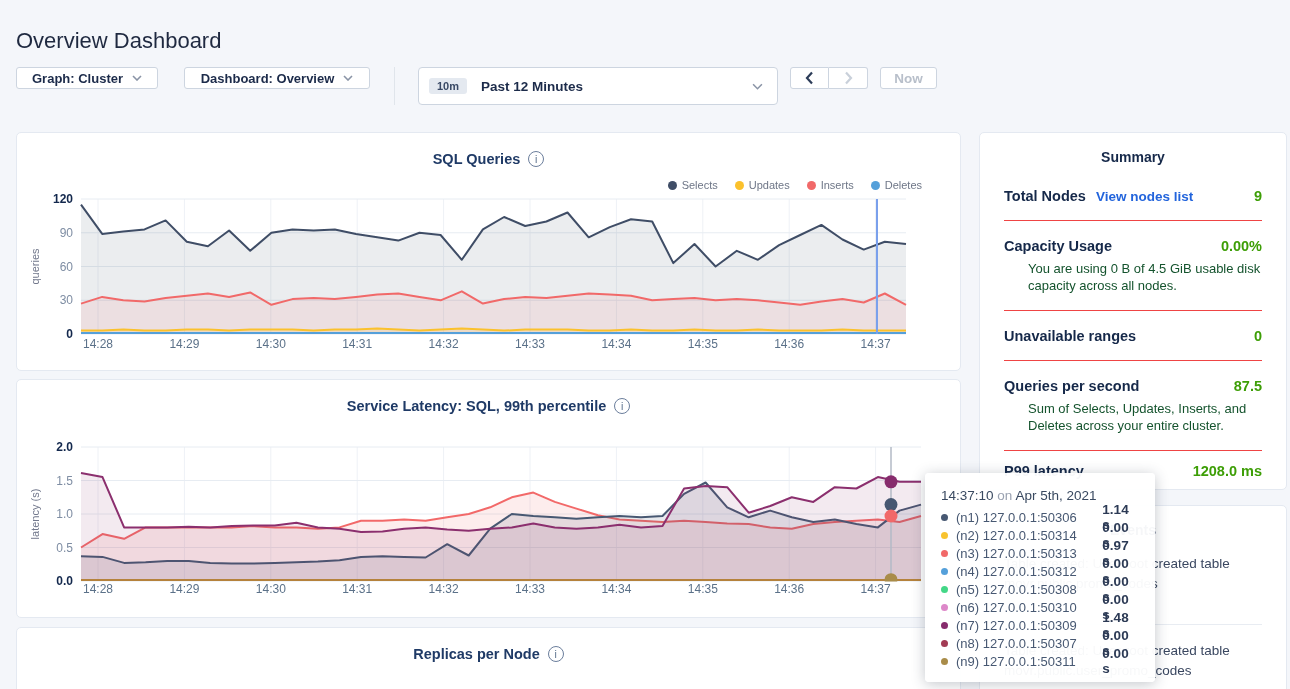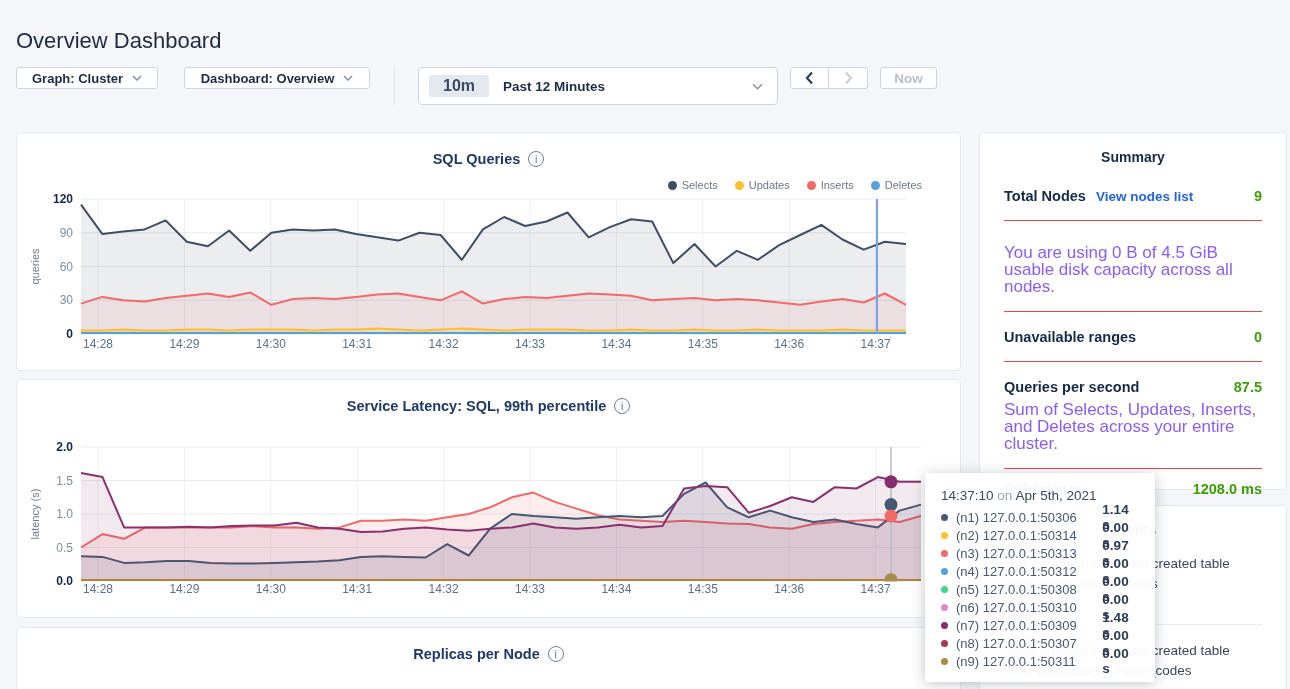--- a/index.html
+++ b/index.html
@@ -9,21 +9,21 @@
   
   .page-title{position:absolute;left:16px;top:13px;font-size:22px;font-weight:500;color:#1f2940;}
   .dd,.btn{position:absolute;top:67px;height:22px;background:#fff;border:1px solid #cdd5e0;border-radius:3px;
     display:flex;align-items:center;justify-content:center;gap:9px;font-size:13px;font-weight:bold;color:#1c2b4a;
     box-sizing:border-box;cursor:pointer;}
   #dd-graph{left:16px;width:142px;}
   #dd-dash{left:184px;width:186px;}
   .vsep{position:absolute;left:394px;top:67px;width:1px;height:38px;background:#e0e5eb;}
   .timebox{position:absolute;left:418px;top:67px;width:360px;height:38px;background:#fff;border:1px solid #cdd5e0;
     border-radius:4px;display:flex;align-items:center;box-sizing:border-box;cursor:pointer;}
-  .timebadge{background:#e4e9f0;border-radius:3px;padding:2px 14px;font-size:16px;font-weight:bold;color:#3a4a66;margin:0 14px 0 10px;}
+  .timebadge{background:#e4e9f0;border-radius:3px;padding:2px 8px;font-size:11px;font-weight:bold;color:#3a4a66;margin:0 14px 0 10px;}
   .timelabel{font-size:13.5px;font-weight:bold;color:#1c2b4a;}
   .timebox .chev{position:absolute;right:14px;}
   .arrowgrp{position:absolute;left:790px;top:67px;display:flex;}
   .arrowgrp .btn{position:static;width:39px;border-radius:0;}
   .arrowgrp .btn:first-child{border-radius:3px 0 0 3px;}
   .arrowgrp .btn:last-child{border-radius:0 3px 3px 0;border-left:none;}
   #btn-now{left:880px;width:57px;color:#b8bfca;font-size:13.5px;}
 
   
   .card{position:absolute;background:#fff;border:1px solid #e4e9f1;border-radius:5px;box-sizing:border-box;}
@@ -44,21 +44,21 @@
 
   
   .panel-heading{text-align:center;font-size:14px;font-weight:bold;color:#152849;padding-top:16px;}
   .sum-rows{margin:6px 24px 0;}
   .sum-row{padding:17px 0 16px;border-bottom:1px solid #ef4444;}
   .sum-row:last-child{border-bottom:none;padding-top:12px;}
   .sum-head{display:flex;align-items:baseline;}
   .sum-label{font-size:14.5px;font-weight:bold;color:#152849;}
   .sum-link{font-size:13.5px;font-weight:bold;color:#2264dc;margin-left:10px;text-decoration:none;cursor:pointer;}
   .sum-value{margin-left:auto;font-size:14.5px;font-weight:bold;color:#3d9e06;}
-  .sum-desc{margin-top:6px;font-size:17px;line-height:17px;color:#8b5cf6;}
+  .sum-desc{margin-top:6px;font-size:13px;line-height:17px;color:#14532d;margin-left:24px;}
 
   
   .evt-items{margin:0 24px;}
   .event-item{font-size:13.5px;line-height:20px;color:#3a4760;padding:16px 0 18px;border-bottom:1px solid #e8ecf2;}
   .event-item:first-child{padding-bottom:30px;}
   .event-item:last-child{border-bottom:none;}
 
   
   .tooltip{position:absolute;left:925px;top:473px;width:230px;height:209px;background:rgba(255,255,255,0.96);
     border-radius:4px;box-shadow:0 2px 14px rgba(40,50,70,0.28);z-index:10;padding:15px 16px 10px;box-sizing:border-box;}
@@ -247,20 +247,24 @@
   <div class="panel-heading">Summary</div>
   <div class="sum-rows" id="sum-rows">
         <div class="sum-row">
           <div class="sum-head">
             <span class="sum-label">Total Nodes</span>
             <a class="sum-link">View nodes list</a>
             <span class="sum-value">9</span>
           </div>
         </div>
         <div class="sum-row">
+          <div class="sum-head">
+            <span class="sum-label">Capacity Usage</span>
+            <span class="sum-value">0.00%</span>
+          </div>
           <div class="sum-desc">You are using 0 B of 4.5 GiB usable disk capacity across all nodes.</div>
         </div>
         <div class="sum-row">
           <div class="sum-head">
             <span class="sum-label">Unavailable ranges</span>
             <span class="sum-value">0</span>
           </div>
         </div>
         <div class="sum-row">
           <div class="sum-head">

